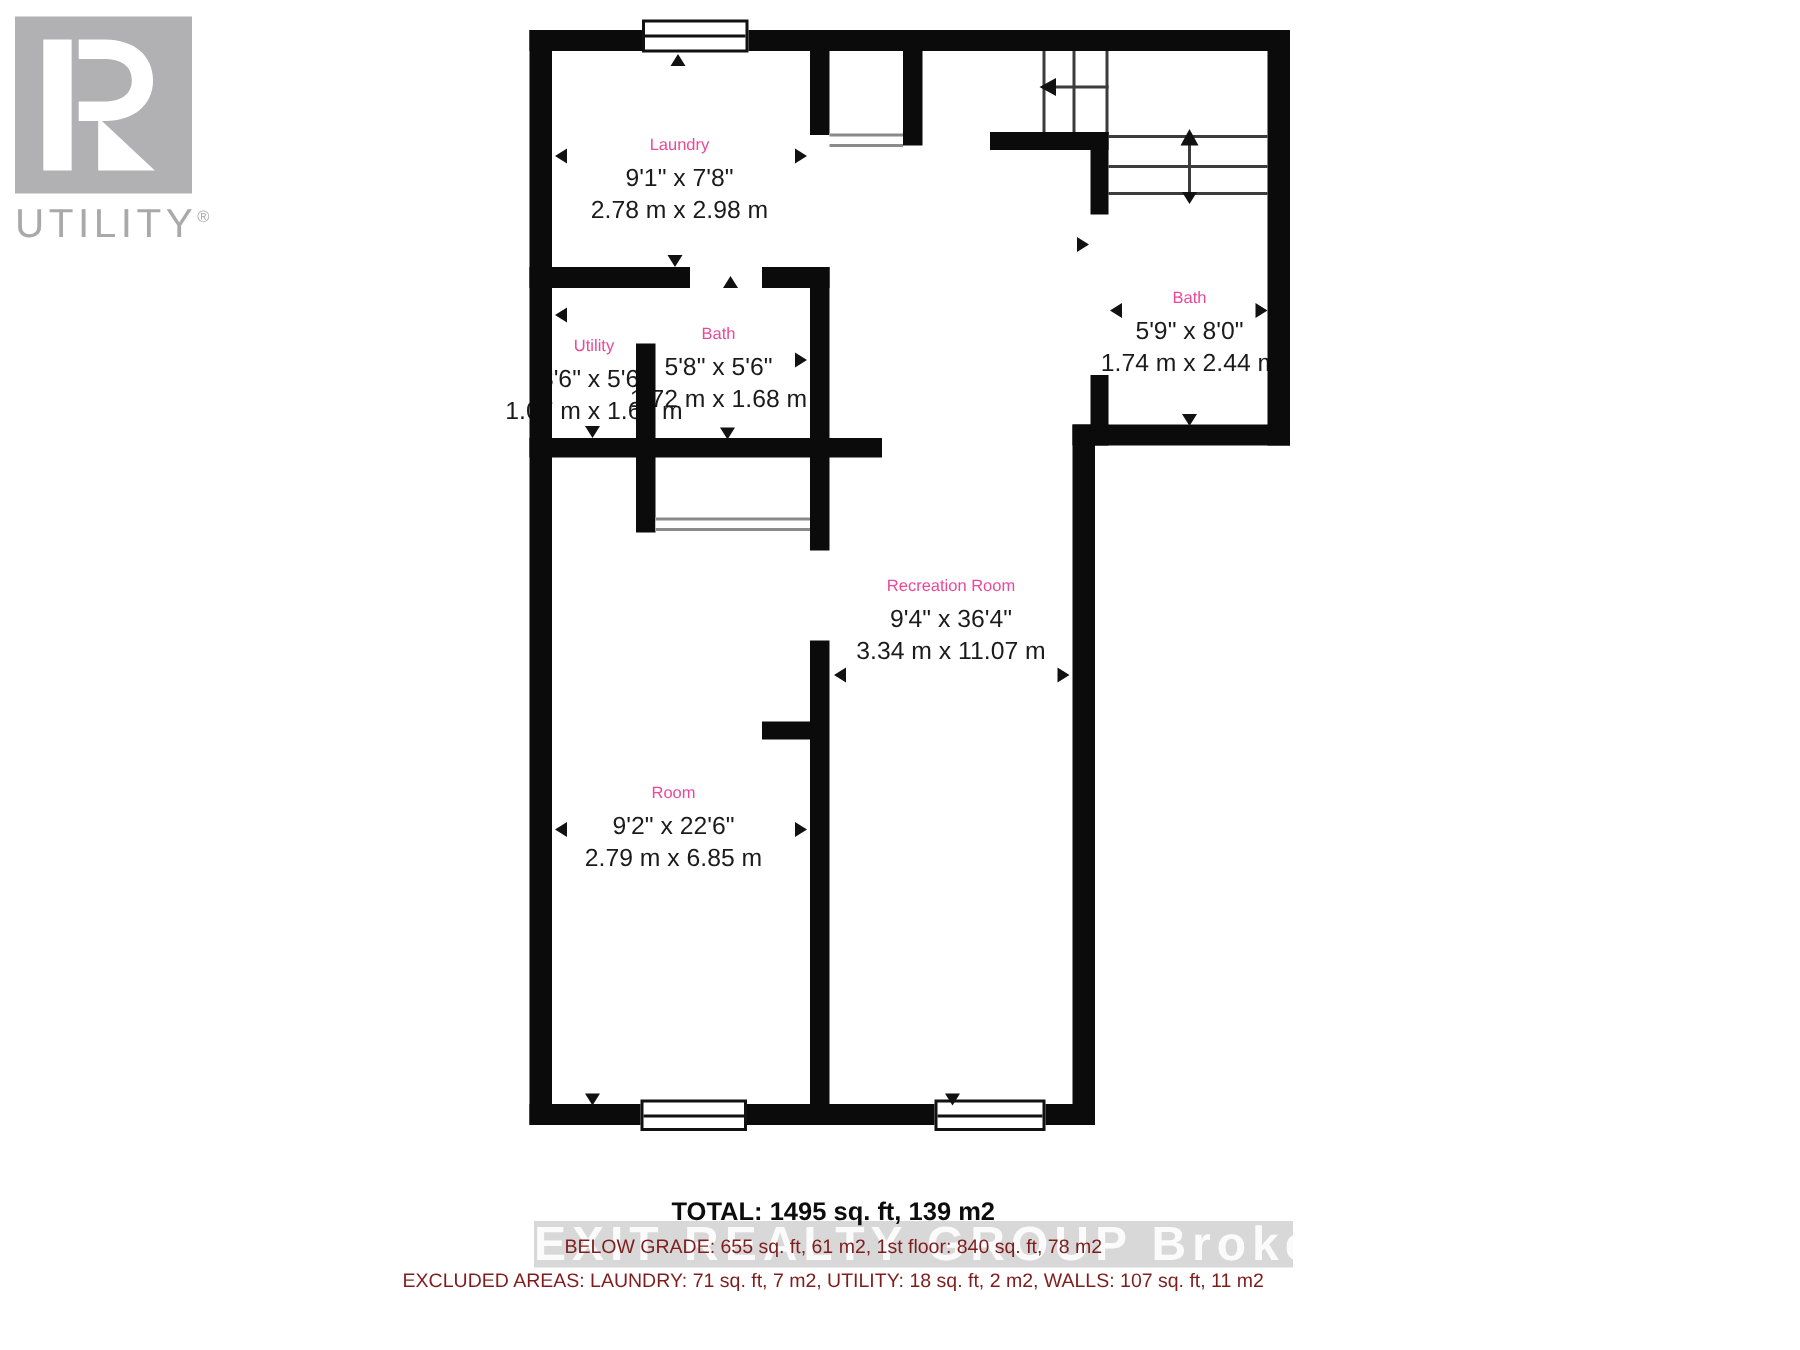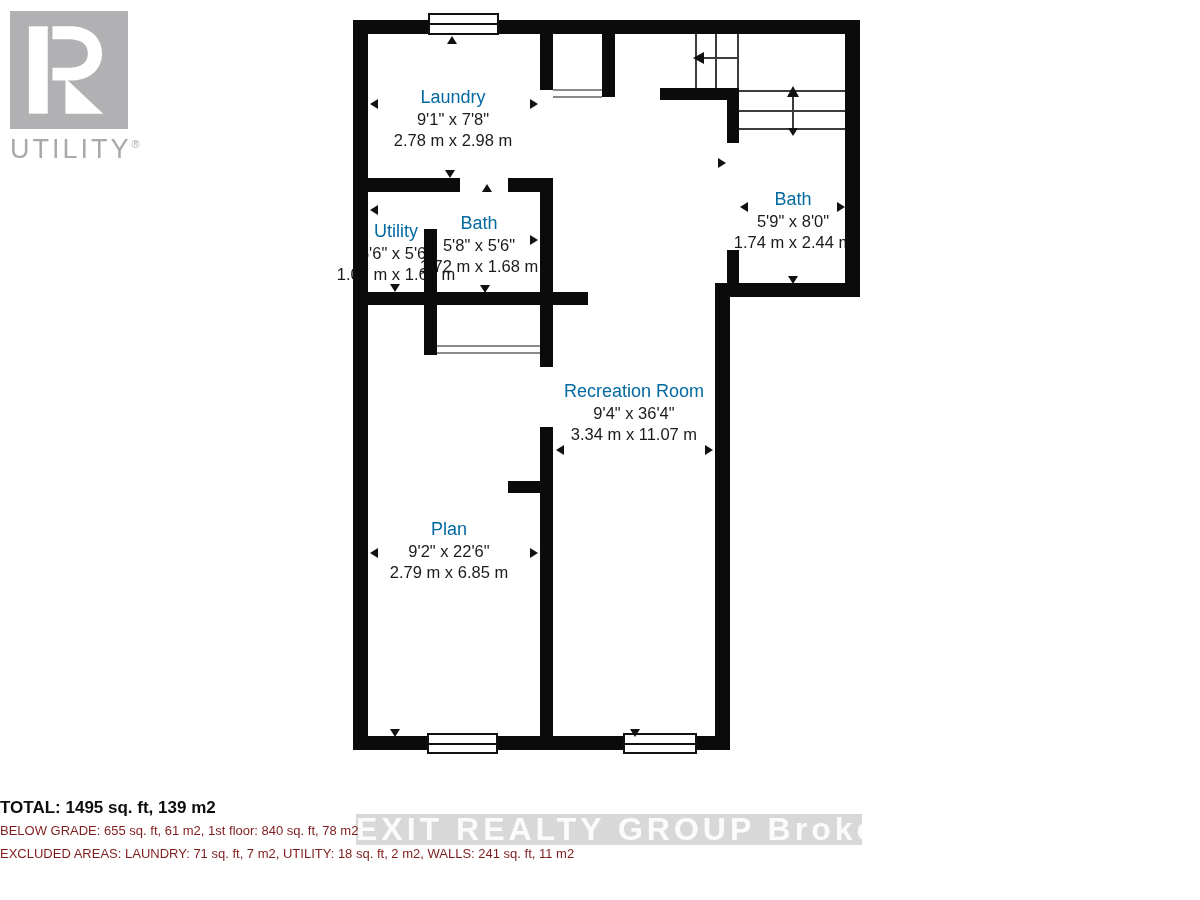--- a/index.html
+++ b/index.html
@@ -17,27 +17,27 @@
   .opening{position:absolute;background:#fff;border-top:2px solid #8a8a8a;border-bottom:2px solid #8a8a8a;z-index:6;}
   .sline{position:absolute;background:#3c3c3c;z-index:1;}
   .tick{position:absolute;width:0;height:0;z-index:7;}
   .tk-l{border-top:5px solid transparent;border-bottom:5px solid transparent;border-right:8px solid #111;}
   .tk-r{border-top:5px solid transparent;border-bottom:5px solid transparent;border-left:8px solid #111;}
   .tk-u{border-left:5px solid transparent;border-right:5px solid transparent;border-bottom:8px solid #111;}
   .tk-d{border-left:5px solid transparent;border-right:5px solid transparent;border-top:8px solid #111;}
   .ah{position:absolute;width:0;height:0;z-index:2;}
   
   .room-label{position:absolute;transform:translateX(-50%);text-align:center;z-index:2;white-space:nowrap;}
-  .room-label .rname{font-size:18px;line-height:23px;color:#0369a1;}
+  .room-label .rname{font-size:11px;line-height:23px;color:#ec4899;}
   .room-label .rdim{font-size:16.5px;line-height:21px;color:#1b1b1b;}
   
   .watermark{position:absolute;left:356px;top:814px;width:506px;height:31px;background:#d8d8d8;
              color:#fbfbfb;font-size:32px;font-weight:bold;letter-spacing:4px;line-height:31px;
              text-align:center;white-space:nowrap;overflow:hidden;z-index:1;}
-  .summary{position:absolute;left:0;top:796px;width:1111px;text-align:left;z-index:2;}
+  .summary{position:absolute;left:0;top:796px;width:1111px;text-align:center;z-index:2;}
   .summary .total{font-size:17px;font-weight:bold;color:#0d0d0d;line-height:23px;}
   .summary .line{font-size:13px;color:#7f1d1d;line-height:23px;}
   .disclaimer{position:absolute;left:0;top:869px;width:1200px;text-align:center;
               font-size:9.5px;color:#4a4a4a;z-index:2;}
 </style>
 </head>
 <body>
 
 <div class="page">
 
@@ -136,25 +136,25 @@
     <div class="rname">Bath</div>
     <div class="rdim">5'9" x 8'0"</div>
     <div class="rdim">1.74 m x 2.44 m</div>
   </div>
   <div class="room-label" style="left:634px;top:380px;text-align:center;">
     <div class="rname">Recreation Room</div>
     <div class="rdim">9'4" x 36'4"</div>
     <div class="rdim">3.34 m x 11.07 m</div>
   </div>
   <div class="room-label" style="left:449px;top:518px;">
-    <div class="rname">Plan</div>
+    <div class="rname">Room</div>
     <div class="rdim">9'2" x 22'6"</div>
     <div class="rdim">2.79 m x 6.85 m</div>
   </div>
 
   <div class="watermark">EXIT REALTY GROUP Brokerage</div>
   <div class="summary">
     <div class="total">TOTAL: 1495 sq. ft, 139 m2</div>
     <div class="line">BELOW GRADE: 655 sq. ft, 61 m2, 1st floor: 840 sq. ft, 78 m2</div>
-    <div class="line">EXCLUDED AREAS: LAUNDRY: 71 sq. ft, 7 m2, UTILITY: 18 sq. ft, 2 m2, WALLS: 241 sq. ft, 11 m2</div>
+    <div class="line">EXCLUDED AREAS: LAUNDRY: 71 sq. ft, 7 m2, UTILITY: 18 sq. ft, 2 m2, WALLS: 107 sq. ft, 11 m2</div>
   </div>
 
 </div>
 
 </body></html>

